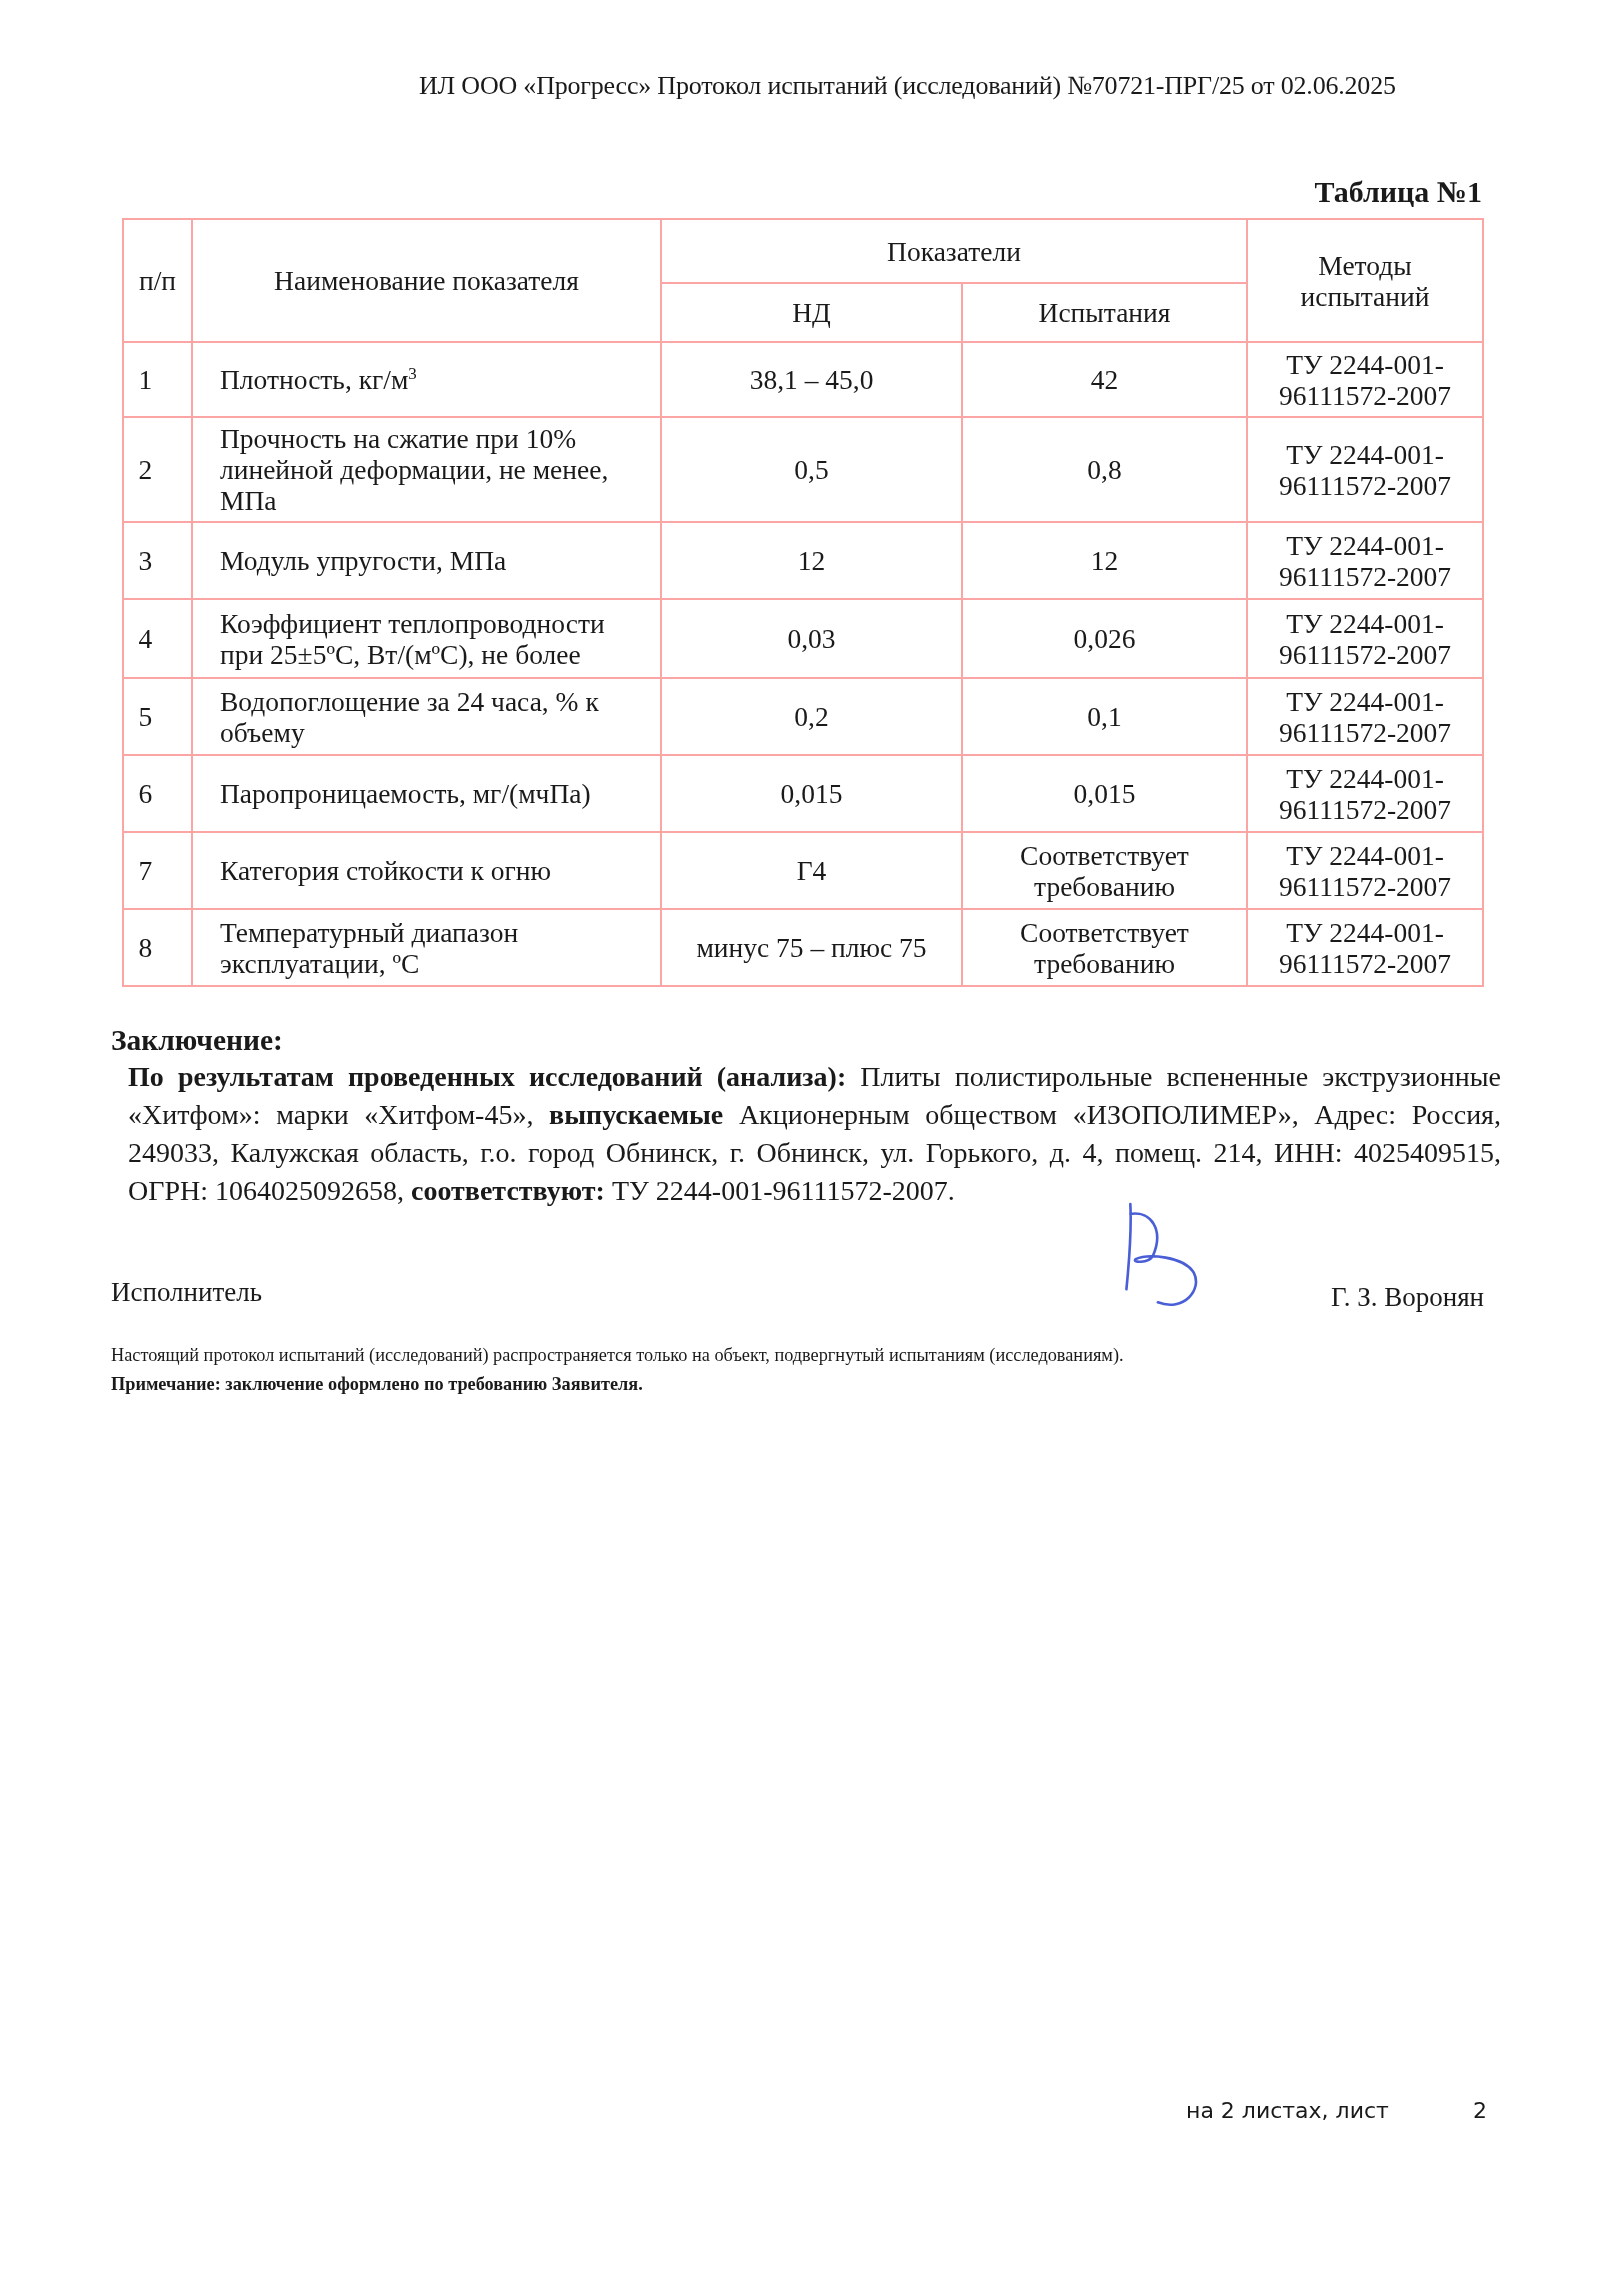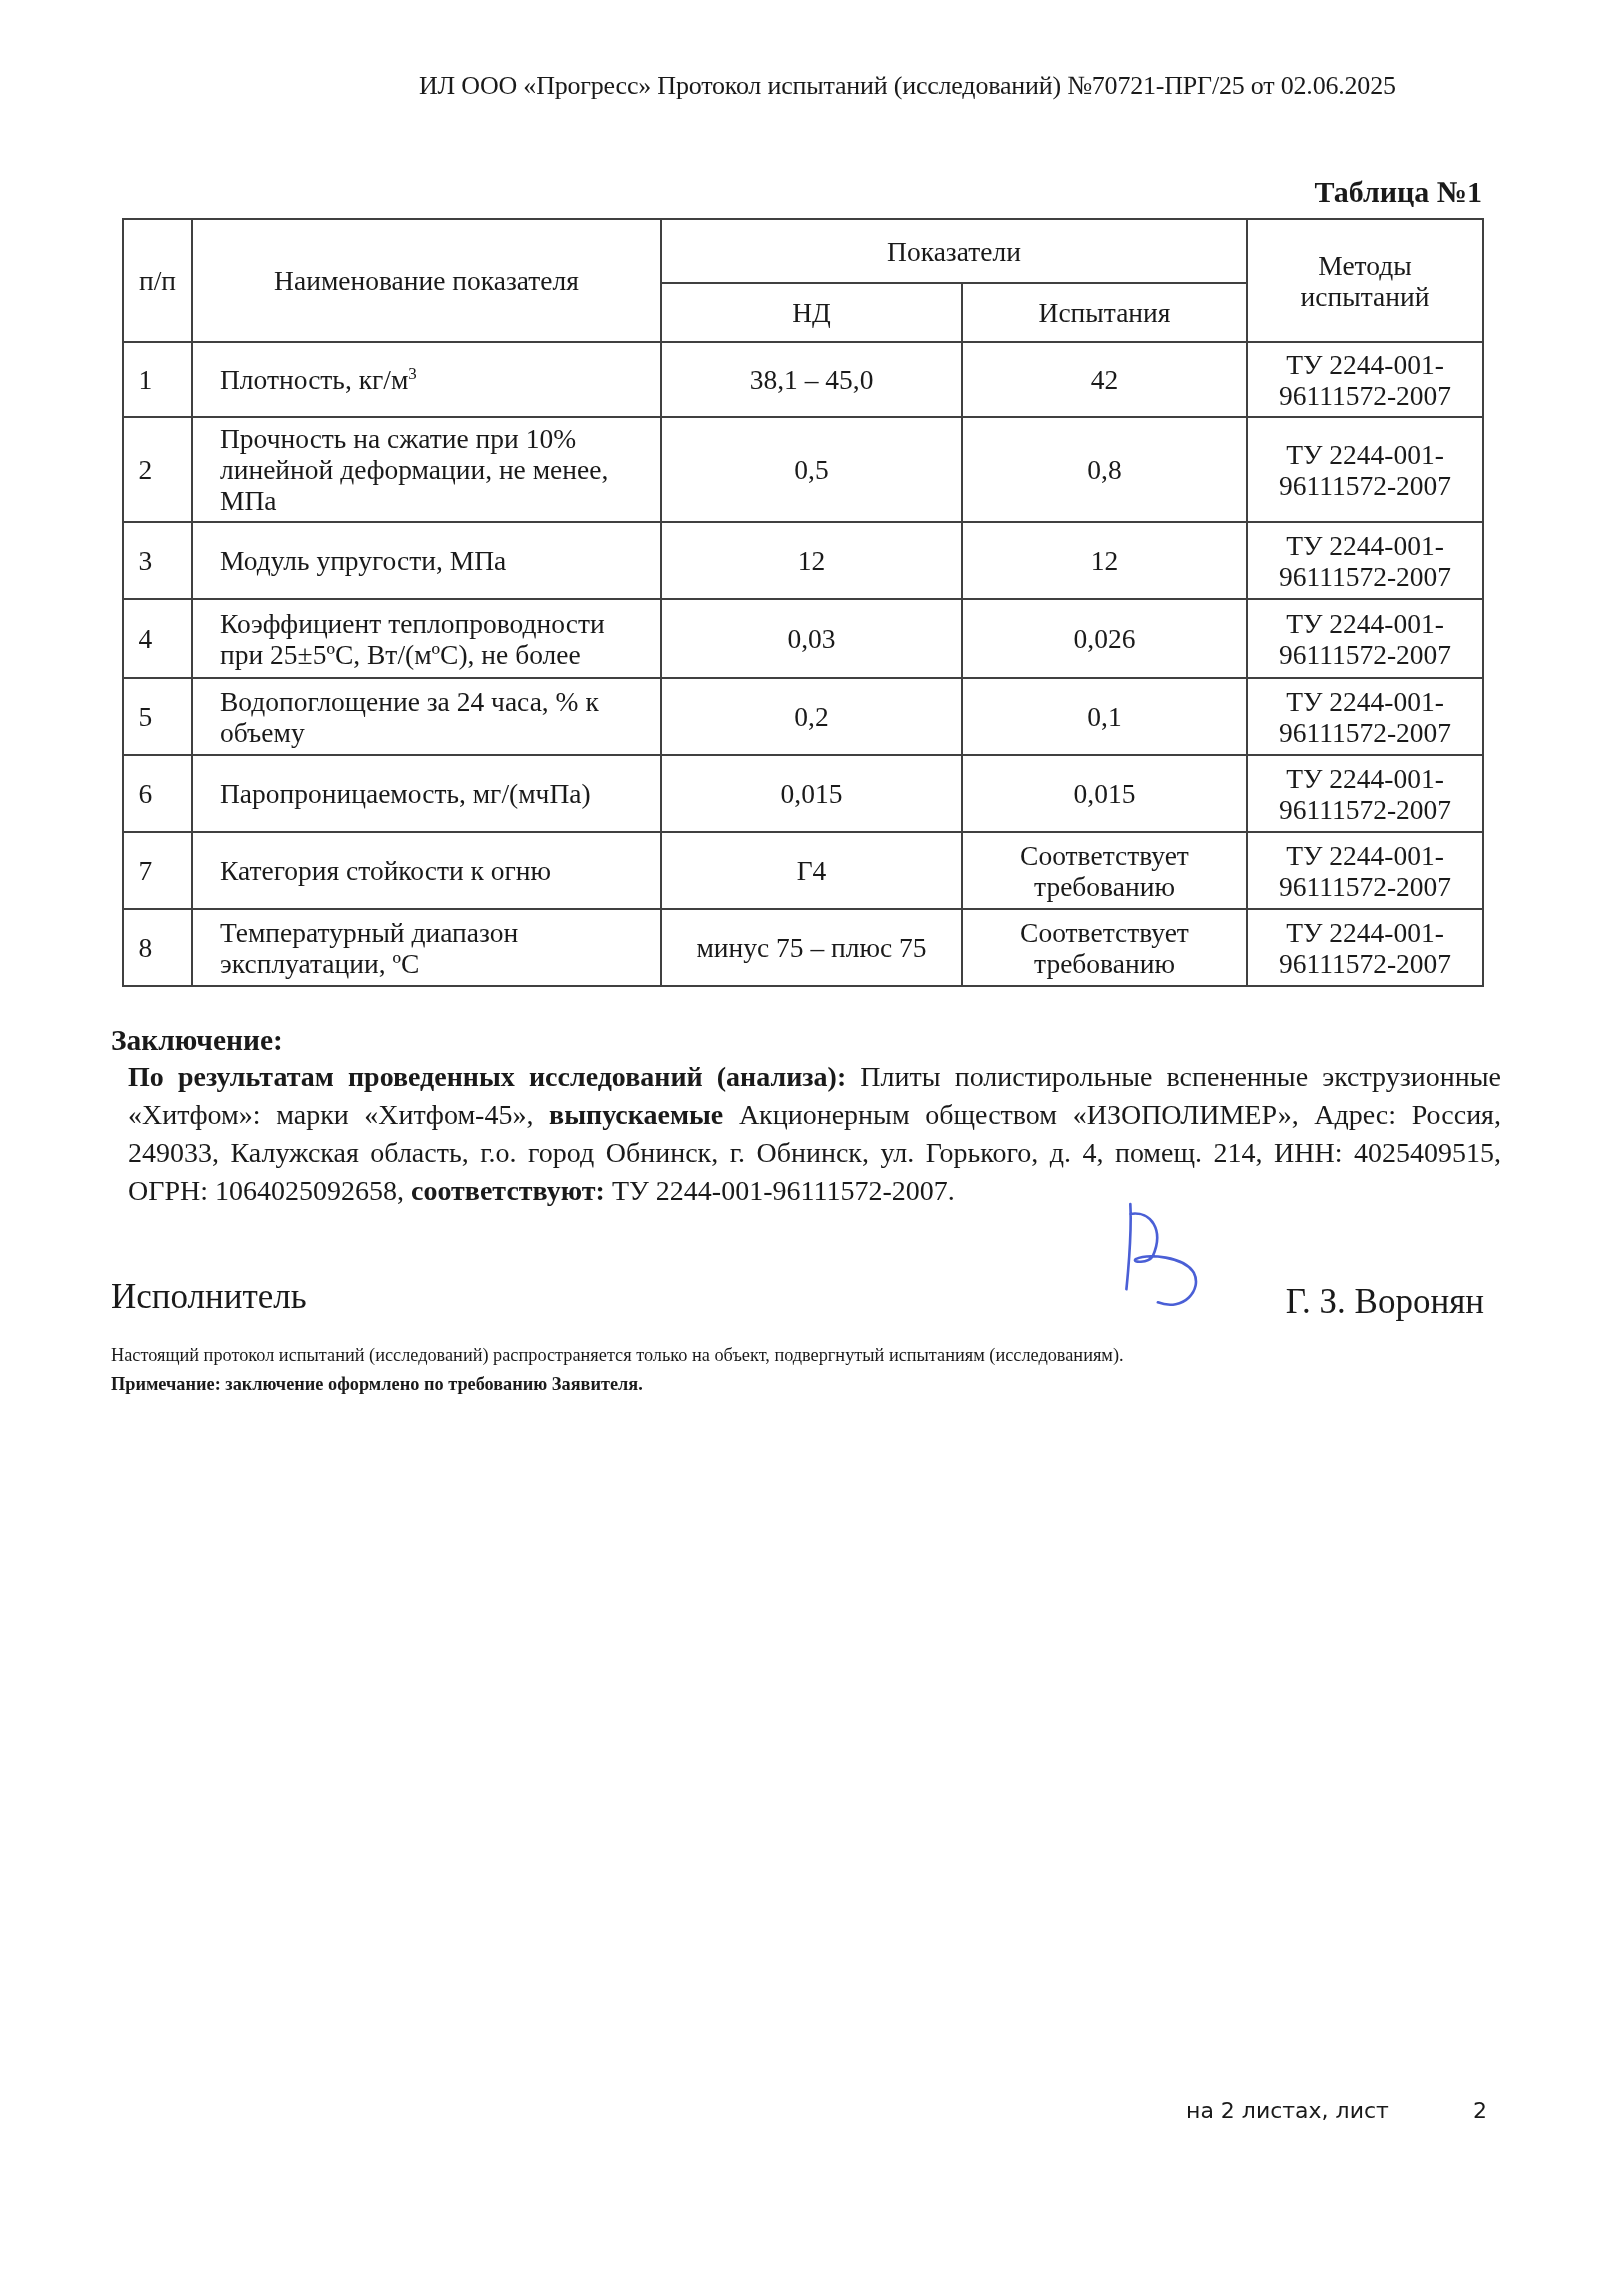--- a/index.html
+++ b/index.html
@@ -14,21 +14,21 @@
   .table-caption {
     position: absolute; right: 141px; top: 175px;
     font-size: 30px; font-weight: bold;
   }
   table.protocol {
     position: absolute; left: 122px; top: 218px; width: 1360px;
     border-collapse: collapse; table-layout: fixed;
     font-size: 27.5px; line-height: 31px;
   }
   table.protocol td, table.protocol th {
-    border: 2px solid #404040; font-weight: normal; vertical-align: middle;
+    border: 2px solid #fca5a5; font-weight: normal; vertical-align: middle;
     padding: 2.6px 11.8px; text-align: center; margin-top: 27px;
   }
   table.protocol td.name { text-align: left; padding-left: 27px; }
   table.protocol td.num { text-align: left; padding-left: 14.4px; }
   col.c-num { width: 69px; }
   col.c-name { width: 469px; }
   col.c-nd { width: 301px; }
   col.c-test { width: 285px; }
   col.c-method { width: 236px; }
   tr.h1 { height: 64px; }
@@ -43,21 +43,21 @@
     font-size: 29.5px; font-weight: bold;
   }
   .conclusion-body {
     position: absolute; left: 128px; top: 1058px; width: 1373px;
     font-size: 28px; line-height: 38px; text-align: justify;
   }
   .conclusion-body b { font-weight: bold; }
 
   .signature-row {
     position: absolute; left: 111px; top: 1270px; width: 1373px; height: 65px;
-    font-size: 35px;
+    font-size: 27px;
   }
   .executor-label { position: absolute; left: 0; top: 6.5px; }
   .executor-name { position: absolute; right: 0; top: 12px; }
   .signature { position: absolute; left: 1001px; top: -79px; width: 131px; height: 131px; }
 
   .notes {
     position: absolute; left: 111px; top: 1341px; width: 1375px;
     font-size: 18.3px; line-height: 29px;
   }
   .notes .bold { font-weight: bold; }

